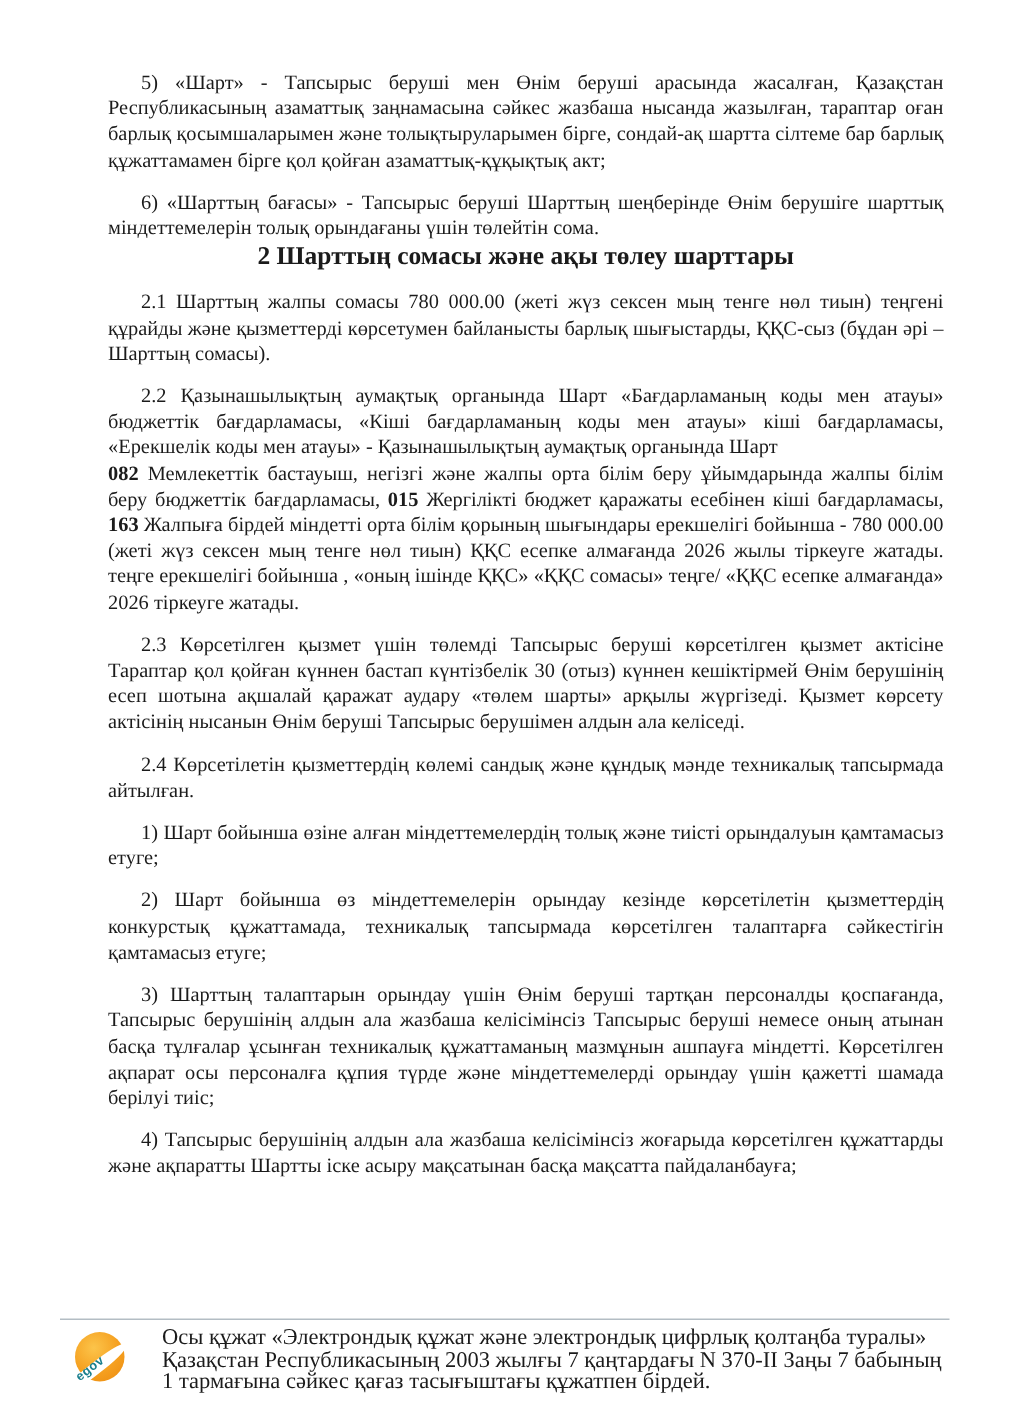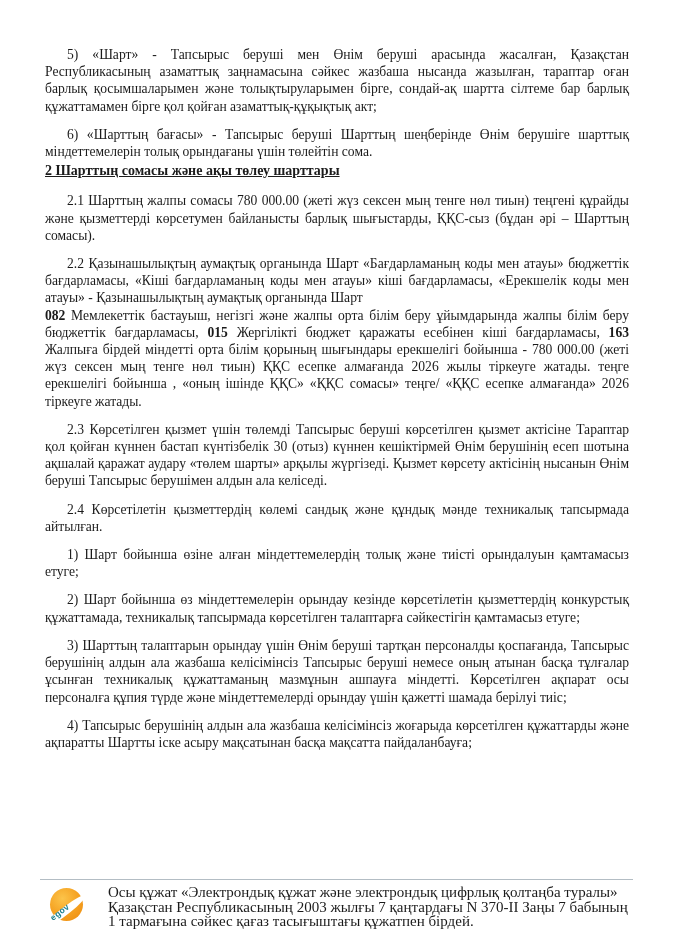--- a/index.html
+++ b/index.html
@@ -6,34 +6,33 @@
   .page {
     position: relative;
     width: 673px;
     height: 950px;
     background: #ffffff;
     overflow: hidden;
     font-family: "Liberation Serif", "DejaVu Serif", serif;
     color: #1b1b1b;
   }
   .content {
-    padding: 46px 44px 0 45px;
+    padding: 46px 44px 0 72px;
     font-size: 13.6px;
     line-height: 17.2px;
     text-align: justify;
   }
   .content p { margin: 0 0 11px 0; text-indent: 22px; }
   .content p.mb0 { margin-bottom: 0; }
   .content p.cont { text-indent: 0; }
   .heading {
-    text-align: left;
+    text-align: center;
     font-weight: bold;
-    font-size: 14px;
+    font-size: 17px;
     margin: 2px 0 13px 0;
-    text-decoration: underline;
   }
   .b { font-weight: bold; }
 
   .footer {
     position: absolute;
     left: 40px;
     right: 40px;
     top: 879px;
     border-top: 1px solid #b3bdc4;
     padding-top: 5px;

